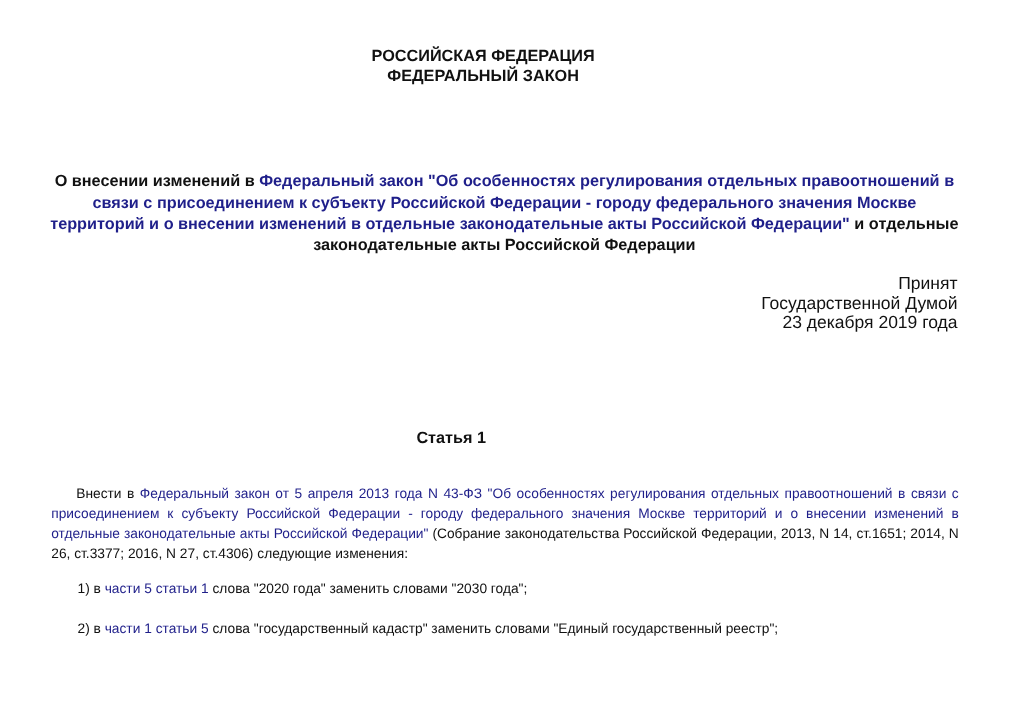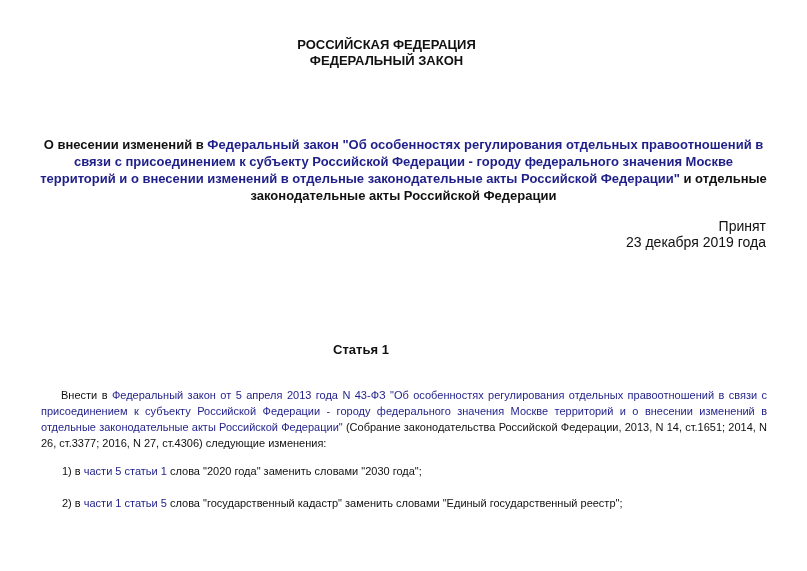--- a/index.html
+++ b/index.html
@@ -26,20 +26,21 @@
 
   <div class="center h1" style="top:37px;">РОССИЙСКАЯ ФЕДЕРАЦИЯ</div>
   <div class="center h1" style="top:53px;">ФЕДЕРАЛЬНЫЙ ЗАКОН</div>
 
   <div class="title">
     <span>О внесении изменений в </span><a class="link">Федеральный закон "Об особенностях регулирования отдельных правоотношений в связи с присоединением к субъекту Российской Федерации - городу федерального значения Москве территорий и о внесении изменений в отдельные законодательные акты Российской Федерации"</a><span> и отдельные законодательные акты Российской Федерации</span>
   </div>
 
   <div class="adopted">
     <div>Принят</div>
+    <div>Государственной Думой</div>
     <div>23 декабря 2019 года</div>
   </div>
 
   <div class="article">Статья 1</div>
 
   <div class="para">
     <span>Внести в </span><a class="link">Федеральный закон от 5 апреля 2013 года N 43-ФЗ "Об особенностях регулирования отдельных правоотношений в связи с присоединением к субъекту Российской Федерации - городу федерального значения Москве территорий и о внесении изменений в отдельные законодательные акты Российской Федерации"</a><span> (Собрание законодательства Российской Федерации, 2013, N 14, ст.1651; 2014, N 26, ст.3377; 2016, N 27, ст.4306) следующие изменения:</span>
   </div>
 
   <div class="item" style="top:465px;">

